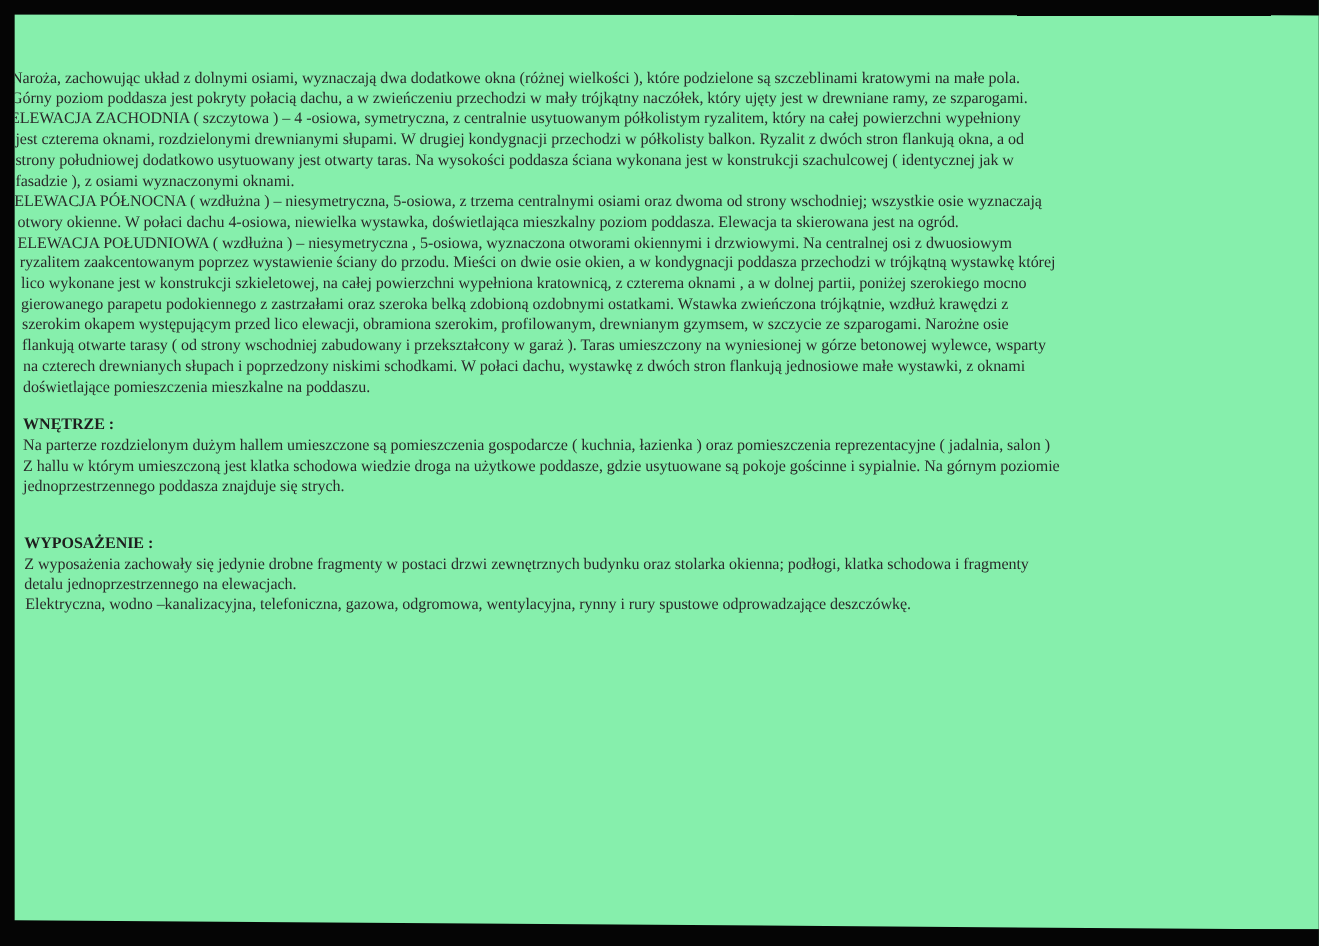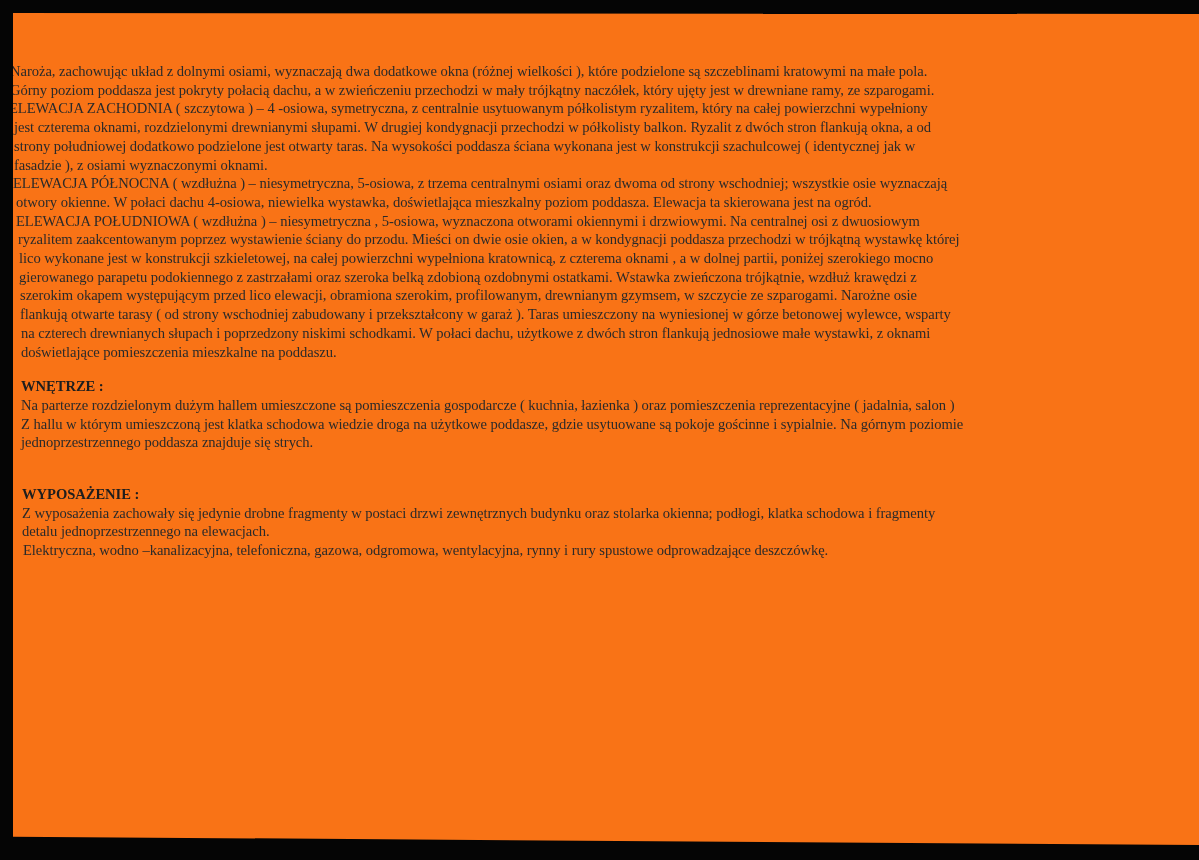--- a/index.html
+++ b/index.html
@@ -1,19 +1,19 @@
 <!DOCTYPE html>
 <html><head>
 <meta charset="utf-8">
 <style>
   html, body { margin:0; padding:0; }
   body { width:1199px; height:860px; background:#050505; position:relative; overflow:hidden; }
   .sheet {
     position:absolute; left:13px; top:13px; width:1186px; height:832px;
-    background:#f97316;
+    background:#86efac;
     clip-path: polygon(0 0, 100% 1px, 100% 100%, 0 99%);
     overflow:hidden;
   }
   .content {
     position:absolute; left:10px; top:49px; width:1170px;
     font-family:"Liberation Serif", serif; font-size:14.6px; color:#2a2a2a;
     line-height:18.7px; letter-spacing:-0.05px;
   }
   .line { white-space:nowrap; display:block; }
   .heading { font-weight:bold; color:#1e1e1e; margin-top:13px; display:block; white-space:nowrap; padding-top:3px; }
@@ -21,31 +21,31 @@
 </head>
 <body>
 
 <div class="sheet">
   <div class="content">
     <div style="margin-left:-14px;">
       <span class="line" style="margin-left:1px">Naroża, zachowując układ z dolnymi osiami, wyznaczają dwa dodatkowe okna (różnej wielkości ), które podzielone są szczeblinami kratowymi na małe pola.</span>
       <span class="line" style="margin-left:1px">Górny poziom poddasza jest pokryty połacią dachu, a w zwieńczeniu przechodzi w mały trójkątny naczółek, który ujęty jest w drewniane ramy, ze szparogami.</span>
       <span class="line" style="margin-left:0px">ELEWACJA ZACHODNIA  ( szczytowa ) – 4 -osiowa, symetryczna, z centralnie usytuowanym półkolistym ryzalitem, który na całej powierzchni wypełniony</span>
       <span class="line" style="margin-left:5px">jest czterema oknami, rozdzielonymi drewnianymi słupami.  W drugiej kondygnacji przechodzi w półkolisty balkon. Ryzalit z dwóch stron flankują okna,  a od</span>
-      <span class="line" style="margin-left:5px">strony południowej dodatkowo podzielone jest otwarty taras.  Na wysokości poddasza ściana wykonana jest w konstrukcji szachulcowej ( identycznej jak w</span>
+      <span class="line" style="margin-left:5px">strony południowej dodatkowo usytuowany jest otwarty taras.  Na wysokości poddasza ściana wykonana jest w konstrukcji szachulcowej ( identycznej jak w</span>
       <span class="line" style="margin-left:5px">fasadzie ), z osiami wyznaczonymi oknami.</span>
       <span class="line" style="margin-left:4px">ELEWACJA PÓŁNOCNA ( wzdłużna ) – niesymetryczna, 5-osiowa, z trzema centralnymi osiami oraz dwoma od strony wschodniej; wszystkie osie wyznaczają</span>
       <span class="line" style="margin-left:7px">otwory okienne. W połaci dachu 4-osiowa, niewielka wystawka, doświetlająca mieszkalny poziom poddasza. Elewacja ta skierowana jest na ogród.</span>
       <span class="line" style="margin-left:7px">ELEWACJA POŁUDNIOWA  ( wzdłużna ) – niesymetryczna , 5-osiowa, wyznaczona otworami okiennymi i drzwiowymi. Na centralnej osi z dwuosiowym</span>
       <span class="line" style="margin-left:9px">ryzalitem zaakcentowanym poprzez wystawienie ściany do przodu. Mieści on dwie osie okien, a w kondygnacji poddasza przechodzi w trójkątną wystawkę której</span>
       <span class="line" style="margin-left:10px">lico wykonane jest w konstrukcji szkieletowej, na całej powierzchni wypełniona kratownicą, z czterema oknami , a  w dolnej partii, poniżej szerokiego mocno</span>
       <span class="line" style="margin-left:10px">gierowanego parapetu podokiennego  z zastrzałami oraz szeroka belką zdobioną ozdobnymi ostatkami. Wstawka zwieńczona trójkątnie, wzdłuż krawędzi z</span>
       <span class="line" style="margin-left:11px">szerokim okapem występującym przed lico elewacji, obramiona szerokim, profilowanym, drewnianym   gzymsem, w szczycie ze szparogami. Narożne osie</span>
       <span class="line" style="margin-left:11px">flankują otwarte tarasy ( od strony wschodniej zabudowany i przekształcony w garaż ). Taras umieszczony na wyniesionej w górze betonowej wylewce, wsparty</span>
-      <span class="line" style="margin-left:12px">na czterech drewnianych słupach i poprzedzony niskimi schodkami. W połaci dachu, użytkowe z dwóch stron flankują jednosiowe małe wystawki, z oknami</span>
+      <span class="line" style="margin-left:12px">na czterech drewnianych słupach i poprzedzony niskimi schodkami. W połaci dachu, wystawkę z dwóch stron flankują jednosiowe małe wystawki, z oknami</span>
       <span class="line" style="margin-left:12px">doświetlające pomieszczenia mieszkalne na poddaszu.</span>
     </div>
 
     <div style="margin-left:-2px;">
       <span class="heading">WNĘTRZE  :</span>
       <span class="line">Na parterze rozdzielonym dużym hallem umieszczone są  pomieszczenia gospodarcze ( kuchnia, łazienka ) oraz pomieszczenia reprezentacyjne ( jadalnia, salon )</span>
       <span class="line">Z hallu  w którym umieszczoną jest klatka schodowa wiedzie droga na użytkowe poddasze, gdzie usytuowane są pokoje gościnne i sypialnie. Na górnym poziomie</span>
       <span class="line">jednoprzestrzennego poddasza znajduje się strych.</span>
     </div>
 

